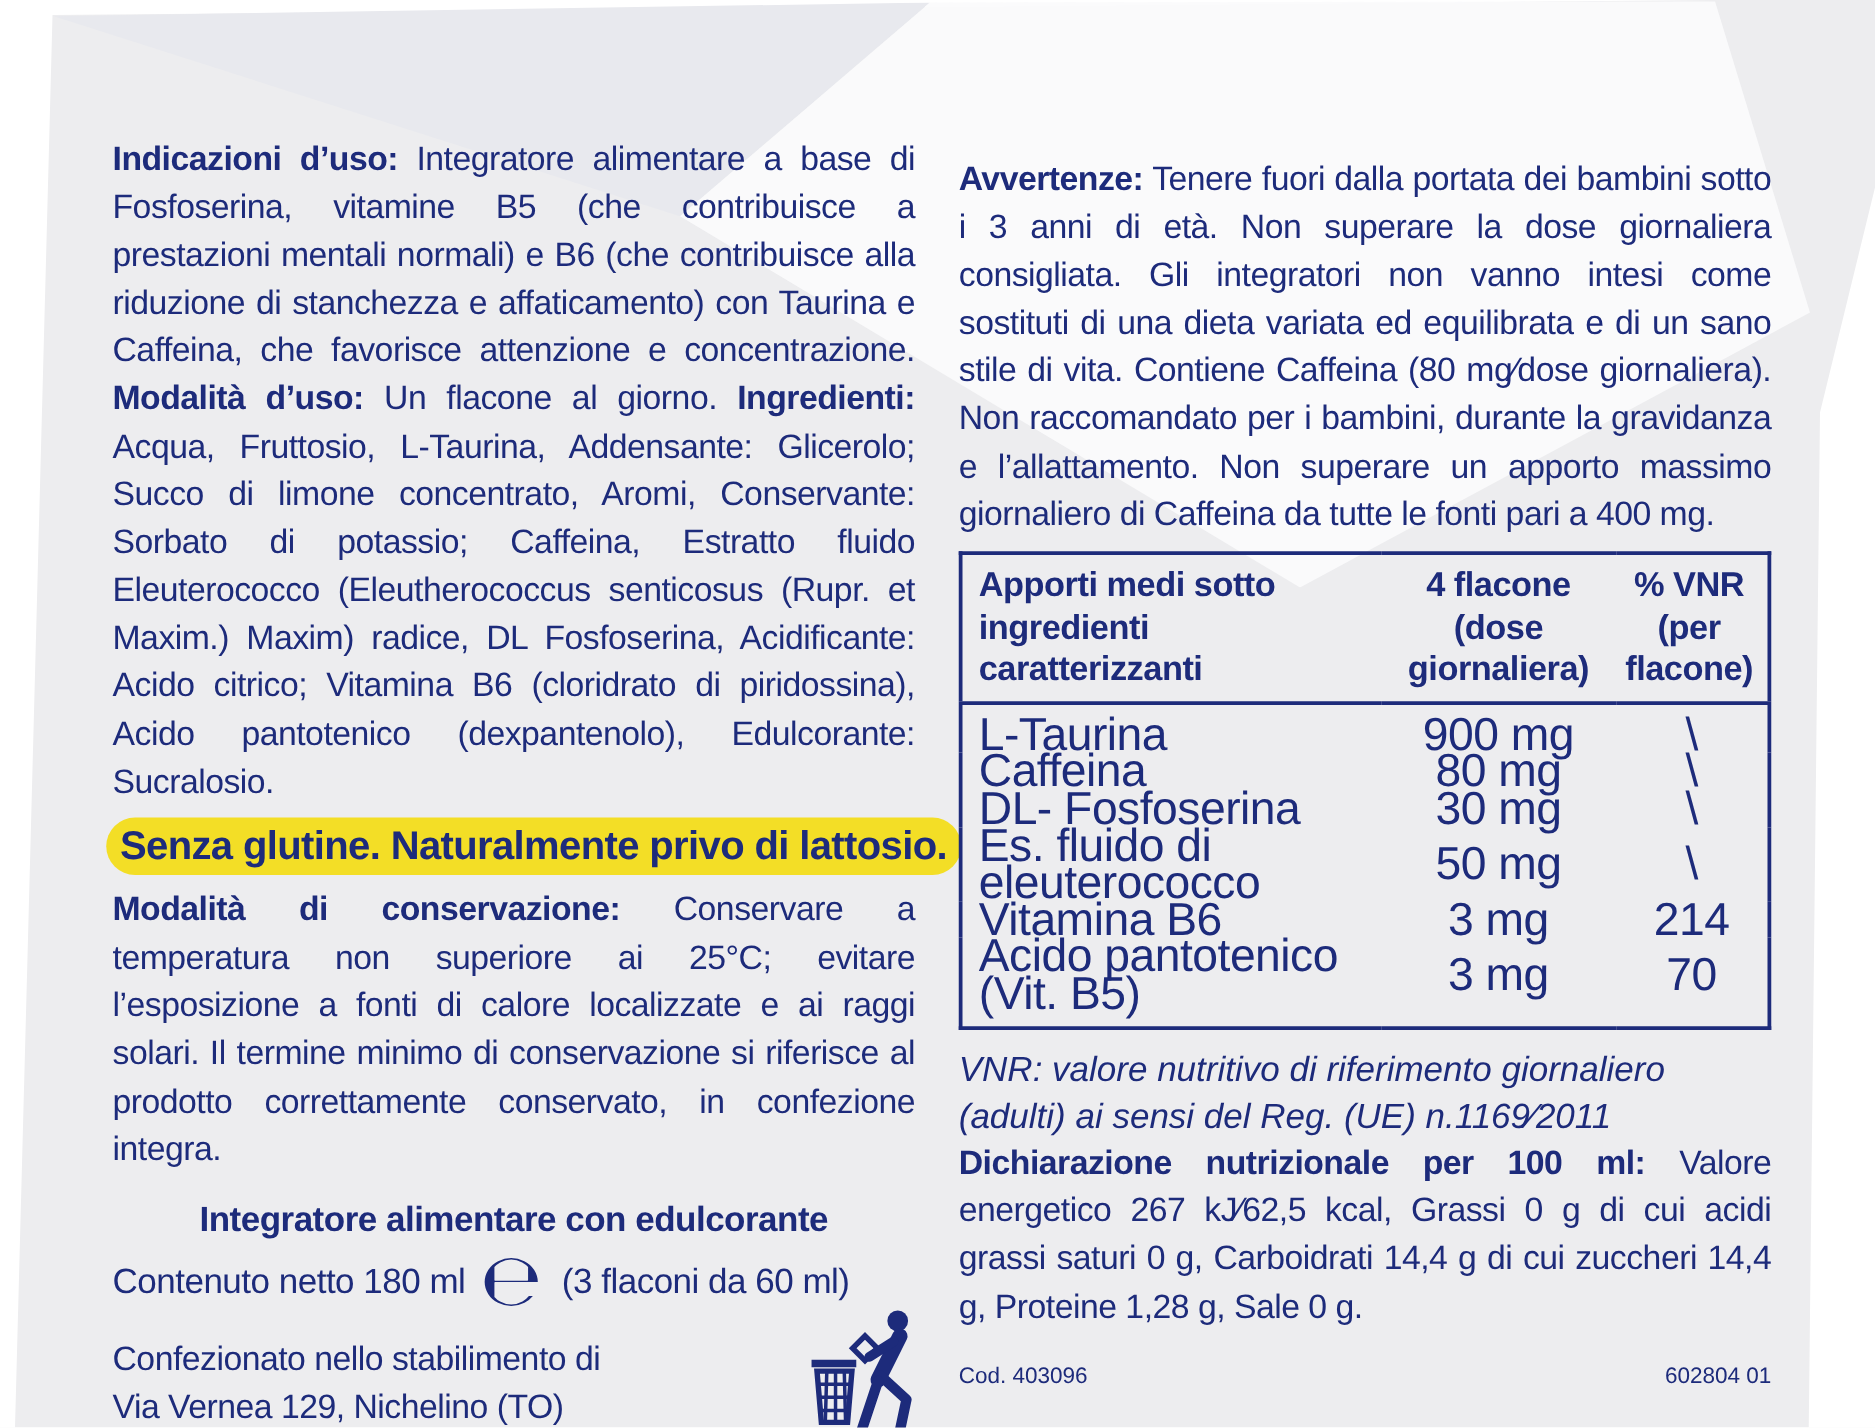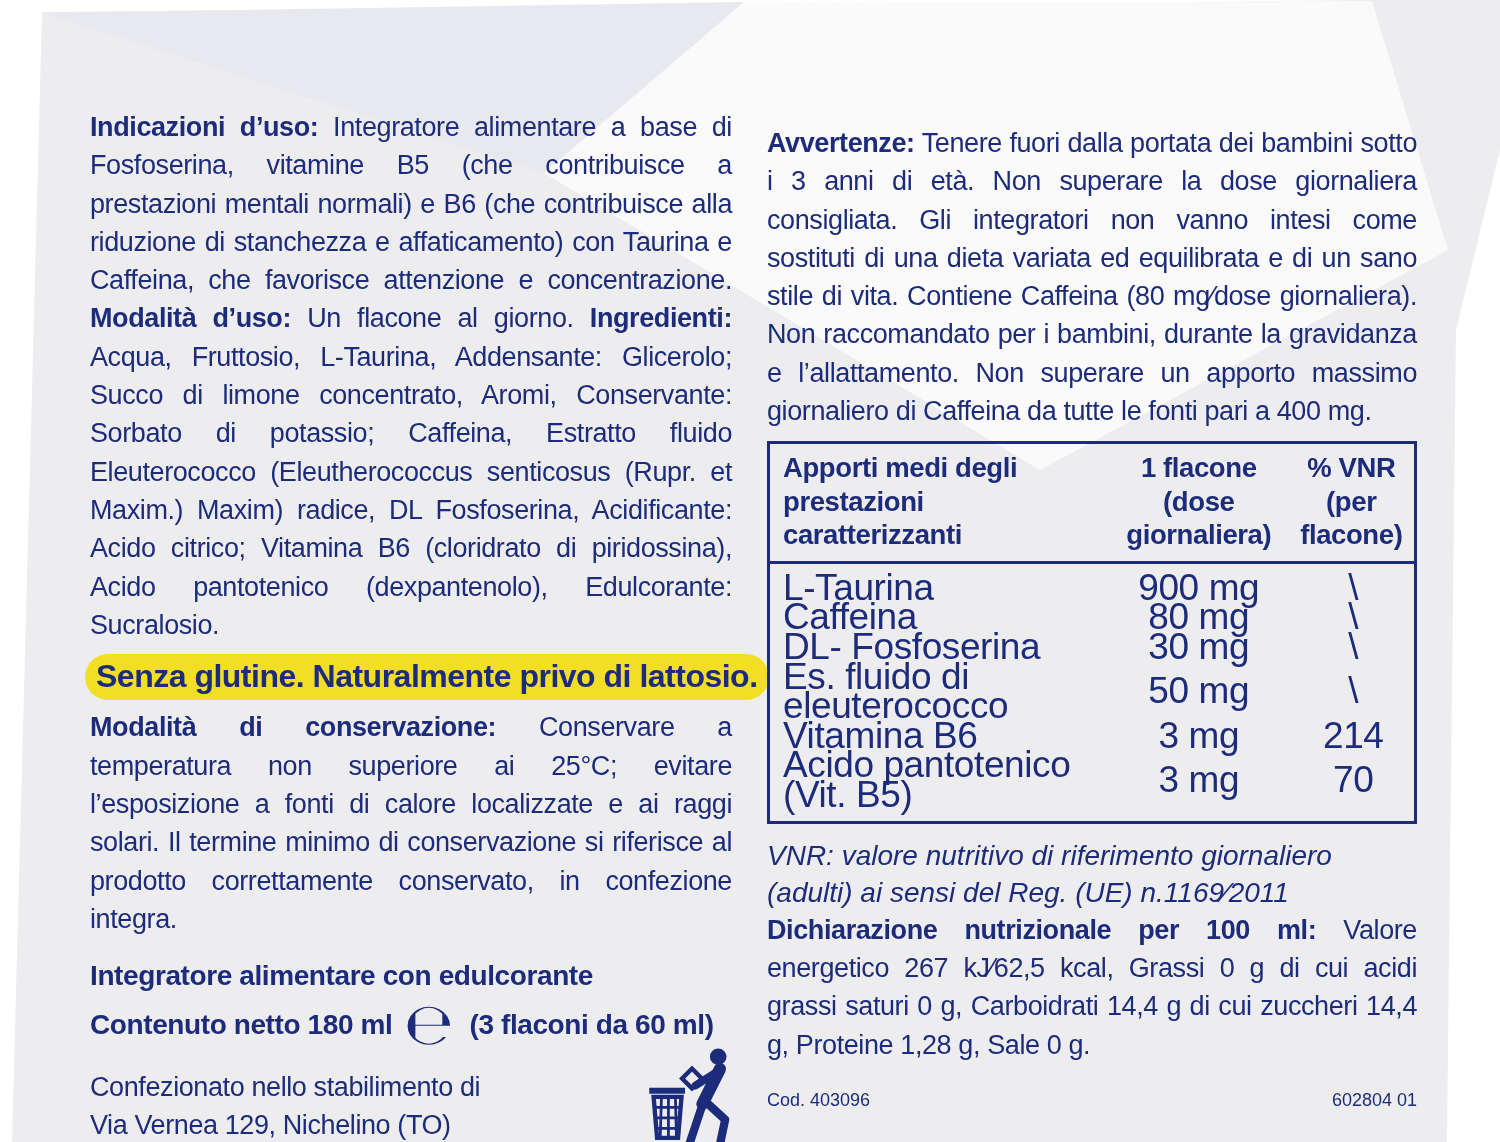--- a/index.html
+++ b/index.html
@@ -32,22 +32,22 @@
   .col-right{left:767px;top:124px;width:650px;}
   .col b{font-weight:bold;}
   p.para{margin:0;}
 
   .banner{
     background:#f3de26;border-radius:24px;
     margin:10px 0 8px -5px;padding:3px 11px 5px;
     font-weight:bold;font-size:32px;letter-spacing:-0.5px;
     white-space:nowrap;width:fit-content;text-align:center;
   }
-  .product-line{font-weight:bold;margin-top:19px;font-size:28px;text-align:left;}
-  .net-line{margin-top:4px;display:flex;align-items:center;text-align:left;font-size:28px;height:52px;font-weight:bold;}
+  .product-line{font-weight:bold;margin-top:19px;font-size:28px;text-align:center;}
+  .net-line{margin-top:4px;display:flex;align-items:center;text-align:left;font-size:28px;height:52px;}
   .emark{
     font-family:"DejaVu Sans",sans-serif;
     font-size:58px;line-height:40px;margin:0 16px 0 12px;transform:translateY(-2px);
   }
   .address{margin-top:16px;position:relative;text-align:left;}
   .address .addr-line{white-space:nowrap;}
   .tidyman{position:absolute;right:-8px;top:-26px;width:96px;height:122px;}
 
   
   table.nutr{
@@ -126,22 +126,22 @@
   </div>
 </div>
 
 <div class="col col-right">
 
   <p class="para"><b>Avvertenze:</b><span> Tenere fuori dalla portata dei bambini sotto i 3 anni di età. Non superare la dose giornaliera consigliata. Gli integratori non vanno intesi come sostituti  di una dieta variata ed equilibrata e di un sano stile di vita. Contiene Caffeina (80 mg⁄dose giornaliera). Non raccomandato per i bambini, durante la gravidanza e l’allattamento. Non superare un apporto massimo giornaliero di Caffeina da tutte le fonti pari a 400 mg.</span></p>
 
   <table class="nutr">
     <thead>
       <tr>
-        <th class="c1">Apporti medi degli prestazioni caratterizzanti</th>
-        <th class="c2">1 flacone (dose giornaliera)</th>
+        <th class="c1">Apporti medi sotto ingredienti caratterizzanti</th>
+        <th class="c2">4 flacone (dose giornaliera)</th>
         <th class="c3">% VNR (per flacone)</th>
       </tr>
     </thead>
     <tbody>
       <tr class="first">
         <td class="name">L-Taurina</td>
         <td class="dose">900 mg</td>
         <td class="vnr">\</td>
       </tr>
       <tr>

